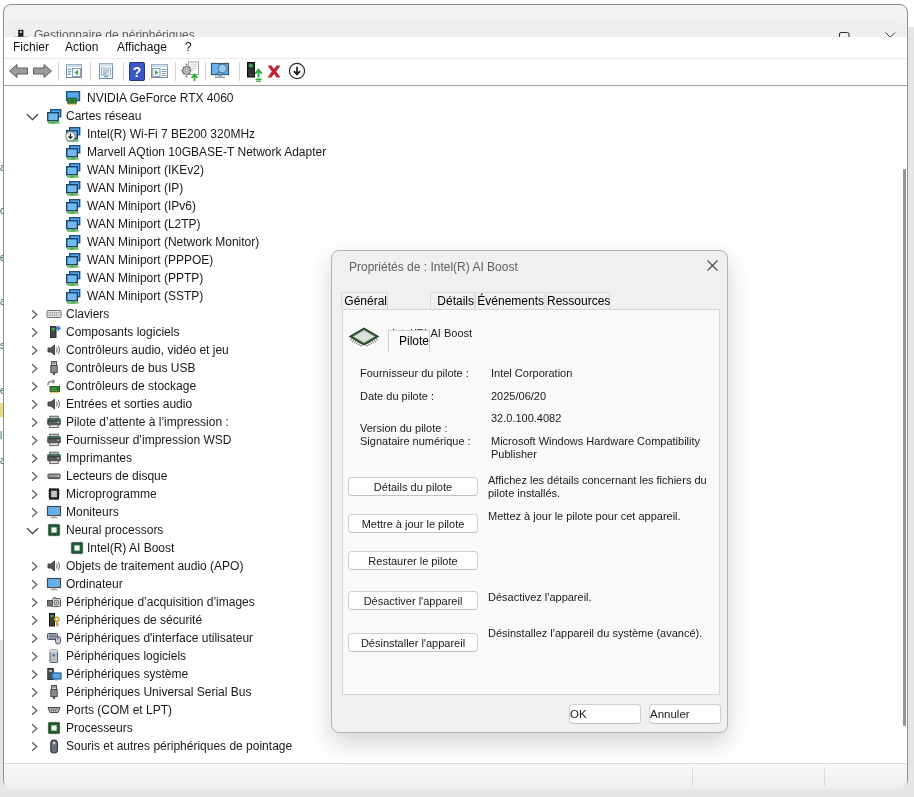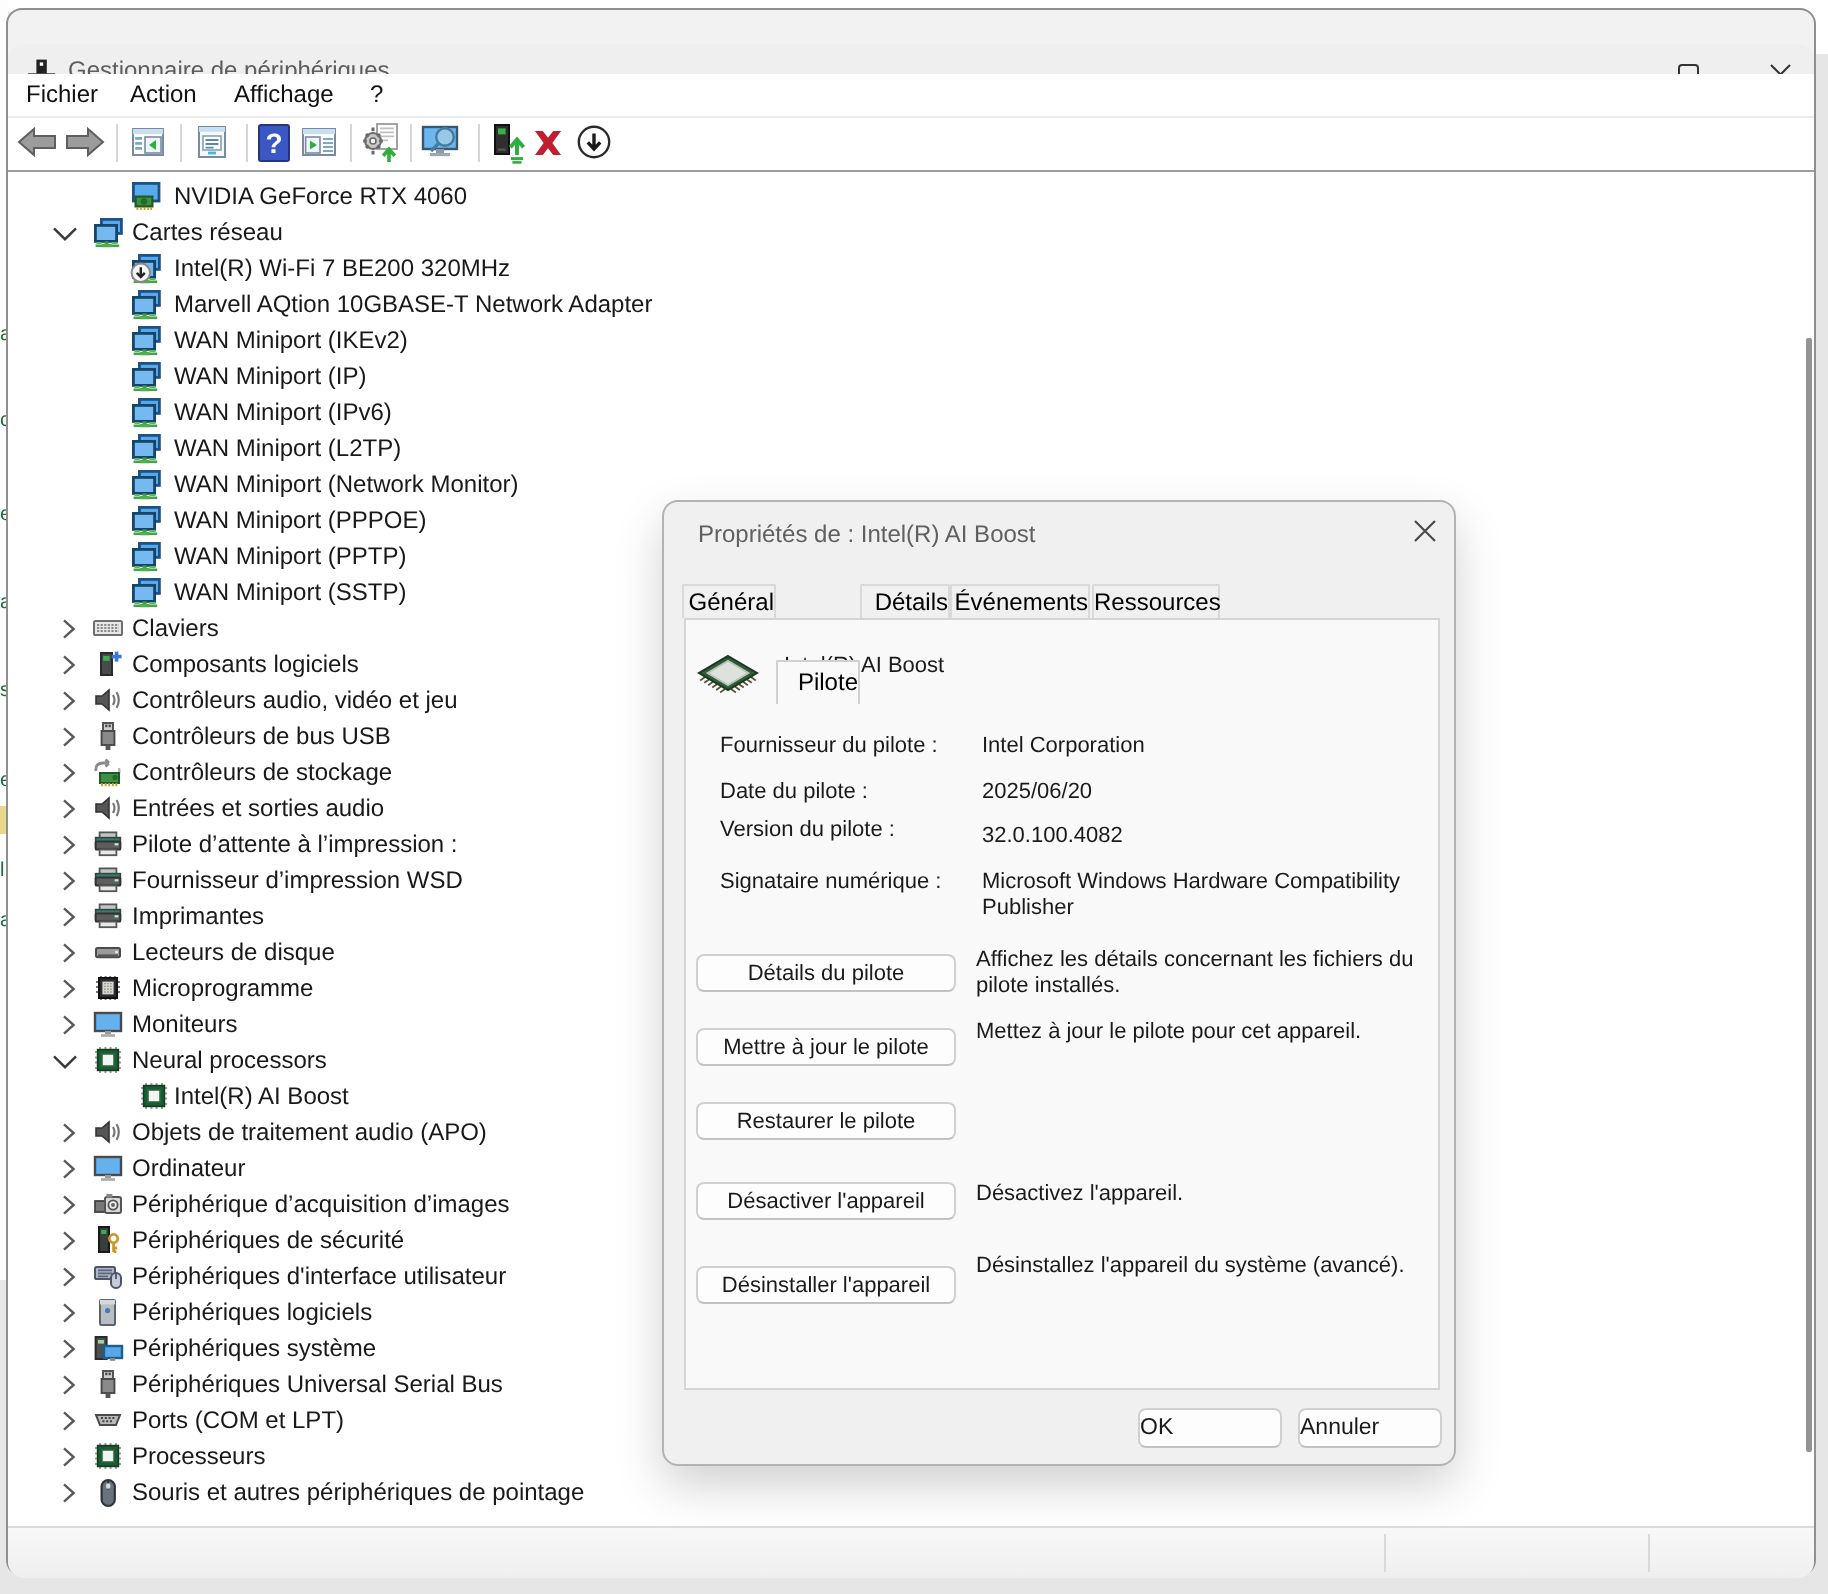--- a/index.html
+++ b/index.html
@@ -587,21 +587,21 @@
   </g>
   <path d="M17 2 L31.5 10.5 L17 19 L2.5 10.5 Z" fill="#2e5d3a" stroke="#20361f" stroke-width="1"></path>
   <path d="M17 4.4 L27.4 10.5 L17 16.6 L6.6 10.5 Z" fill="#dde2dd" stroke="#9fb0a0" stroke-width="0.8"></path>
   <path d="M17 4.4 L27.4 10.5 L17 16.6 L6.6 10.5 Z" fill="none" stroke="#c2cdc2" stroke-width="0.5"></path>
  </svg>
  <div class="dlg-dev">Intel(R) AI Boost</div>
  <div class="flabel" style="top:116px">Fournisseur du pilote :</div>
  <div class="fval" style="top:116px">Intel Corporation</div>
  <div class="flabel" style="top:139px">Date du pilote :</div>
  <div class="fval" style="top:139px">2025/06/20</div>
- <div class="flabel" style="top:158px">Version du pilote :</div>
+ <div class="flabel" style="top:171px">Version du pilote :</div>
  <div class="fval" style="top:161px">32.0.100.4082</div>
  <div class="flabel" style="top:184px">Signataire numérique :</div>
  <div class="fval" style="top:184px">Microsoft Windows Hardware Compatibility<br>Publisher</div>
  <div class="dbtn" style="top:226px">Détails du pilote</div>
  <div class="ddesc" style="top:223px">Affichez les détails concernant les fichiers du<br>pilote installés.</div>
  <div class="dbtn" style="top:263px">Mettre à jour le pilote</div>
  <div class="ddesc" style="top:259px">Mettez à jour le pilote pour cet appareil.</div>
  <div class="dbtn" style="top:300px">Restaurer le pilote</div>
  <div class="dbtn" style="top:340px">Désactiver l'appareil</div>
  <div class="ddesc" style="top:340px">Désactivez l'appareil.</div>

